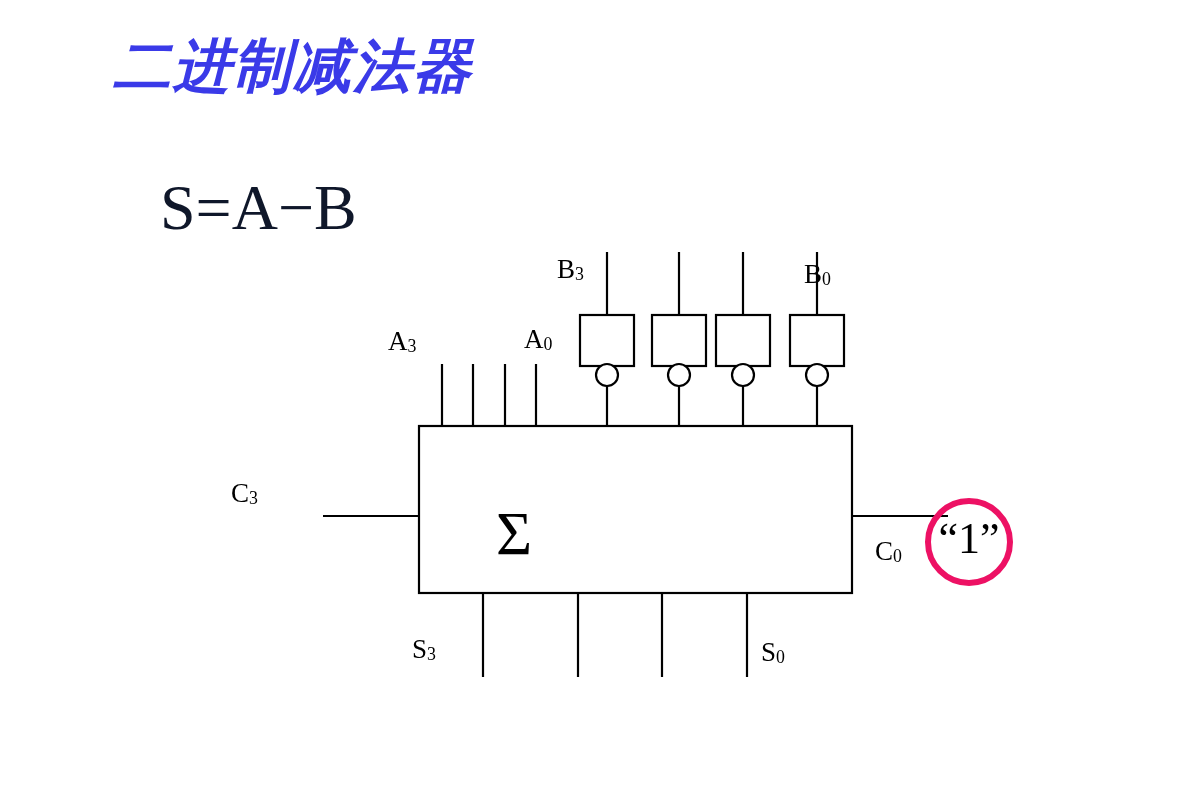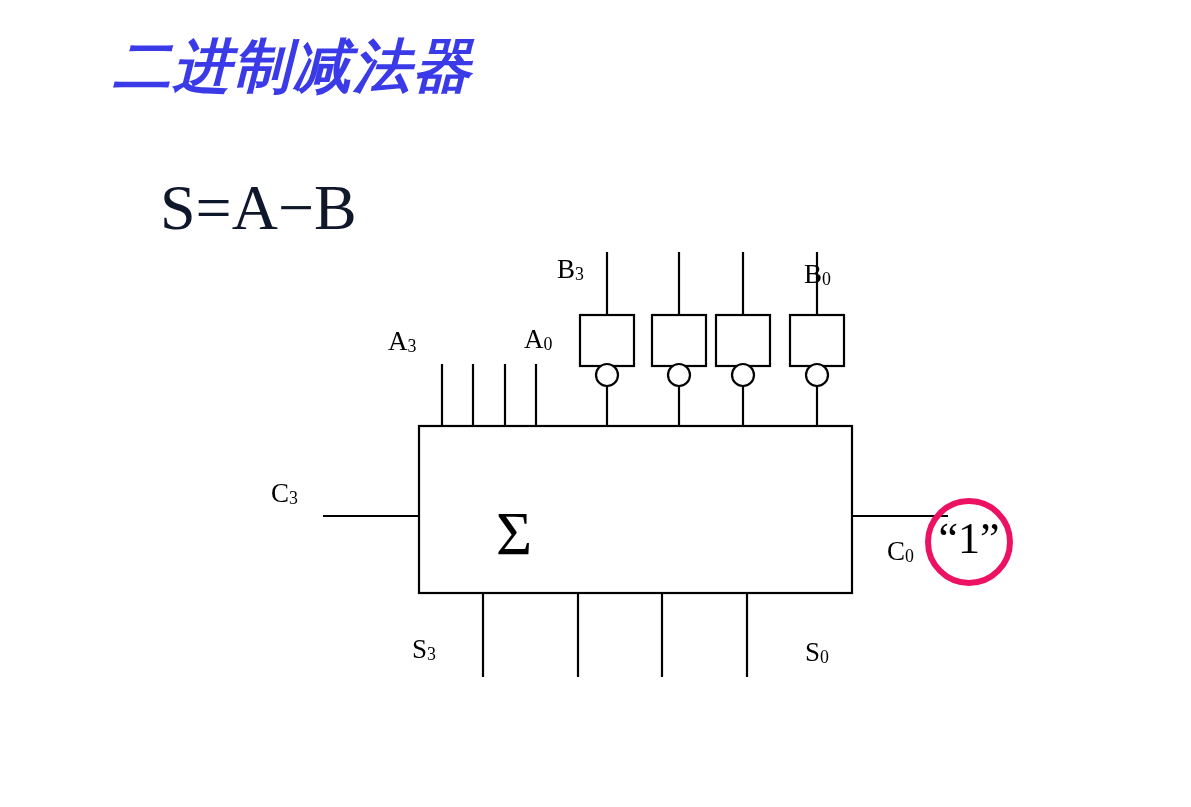--- a/index.html
+++ b/index.html
@@ -133,25 +133,25 @@
   </svg>
 
   <div class="lbl" style="left:388px; top:328px;"><span>A</span><sub>3</sub></div>
 
   <div class="lbl" style="left:524px; top:326px;"><span>A</span><sub>0</sub></div>
 
   <div class="lbl" style="left:557px; top:256px;"><span>B</span><sub>3</sub></div>
 
   <div class="lbl" style="left:804px; top:261px;"><span>B</span><sub>0</sub></div>
 
-  <div class="lbl" style="left:231px; top:480px;margin-left:40px;"><span>C</span><sub>3</sub></div>
+  <div class="lbl" style="left:231px; top:480px;"><span>C</span><sub>3</sub></div>
 
-  <div class="lbl" style="left:875px; top:538px;margin-left:12px;"><span>C</span><sub>0</sub></div>
+  <div class="lbl" style="left:875px; top:538px;"><span>C</span><sub>0</sub></div>
 
   <div class="lbl" style="left:412px; top:636px;"><span>S</span><sub>3</sub></div>
 
-  <div class="lbl" style="left:761px; top:639px;margin-left:44px;"><span>S</span><sub>0</sub></div>
+  <div class="lbl" style="left:761px; top:639px;"><span>S</span><sub>0</sub></div>
 
   <div class="sigma">Σ</div>
 
   <div class="carry-value">“1”</div>
 
 </div>
 
 </body></html>

